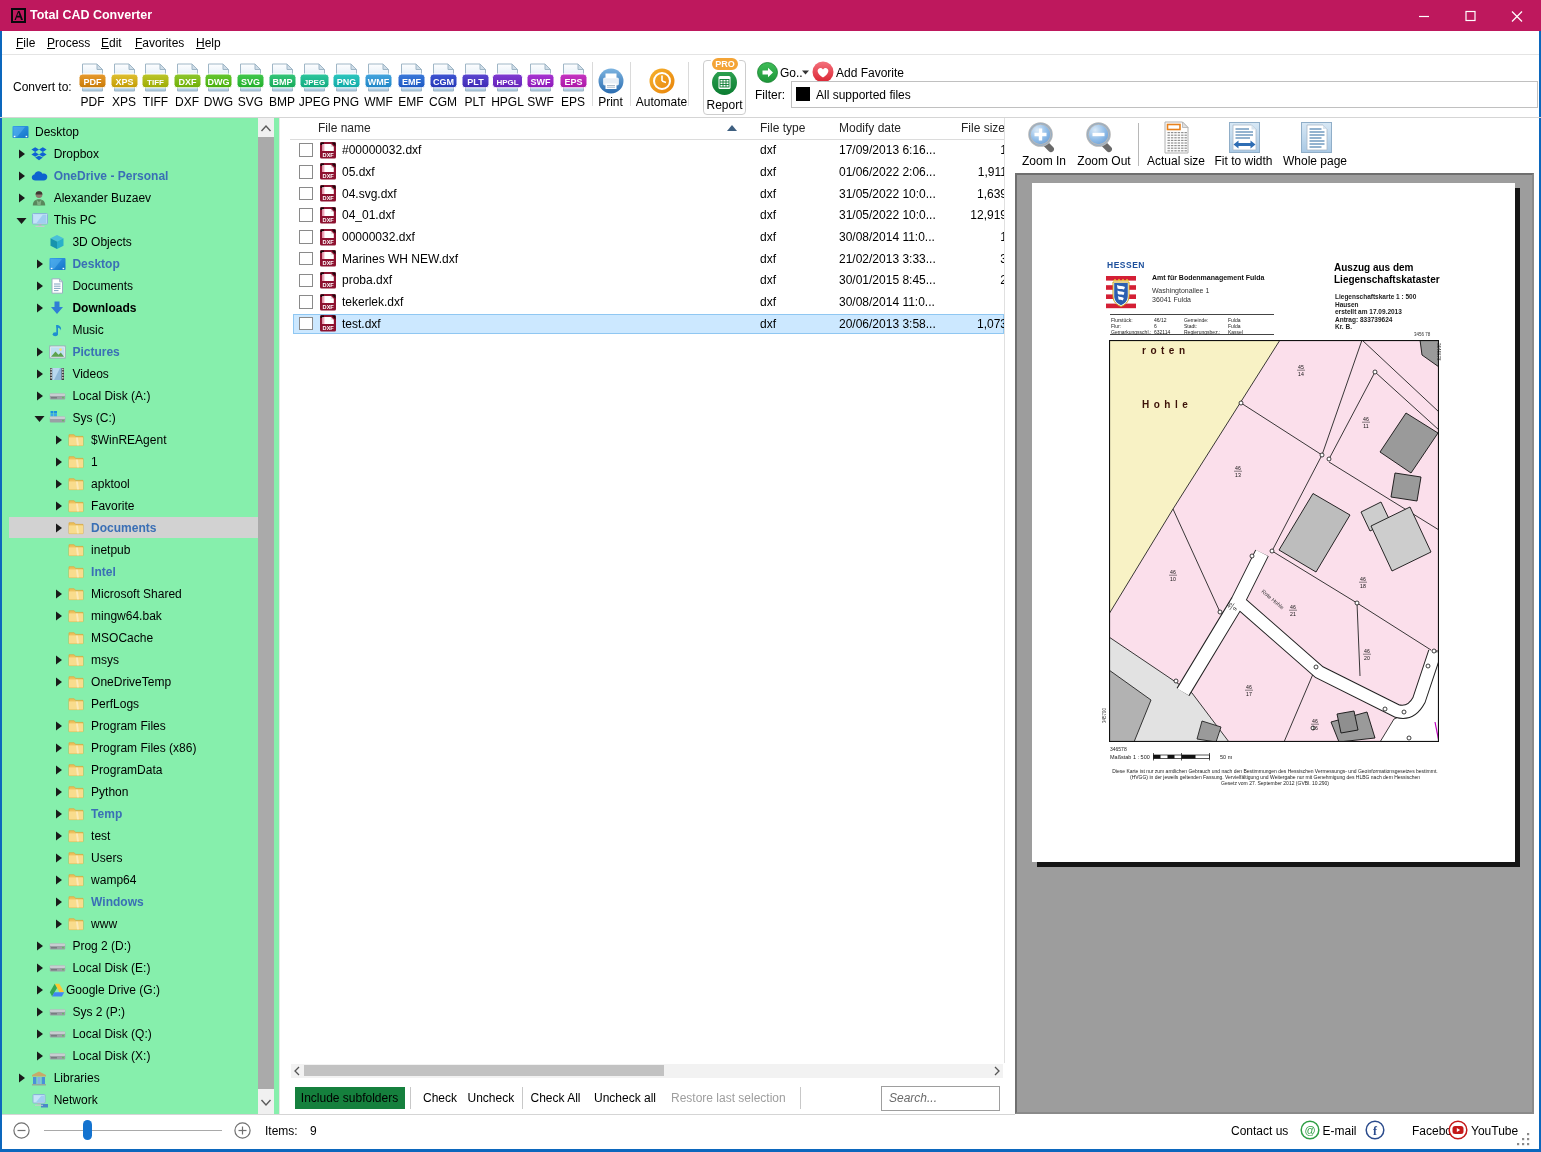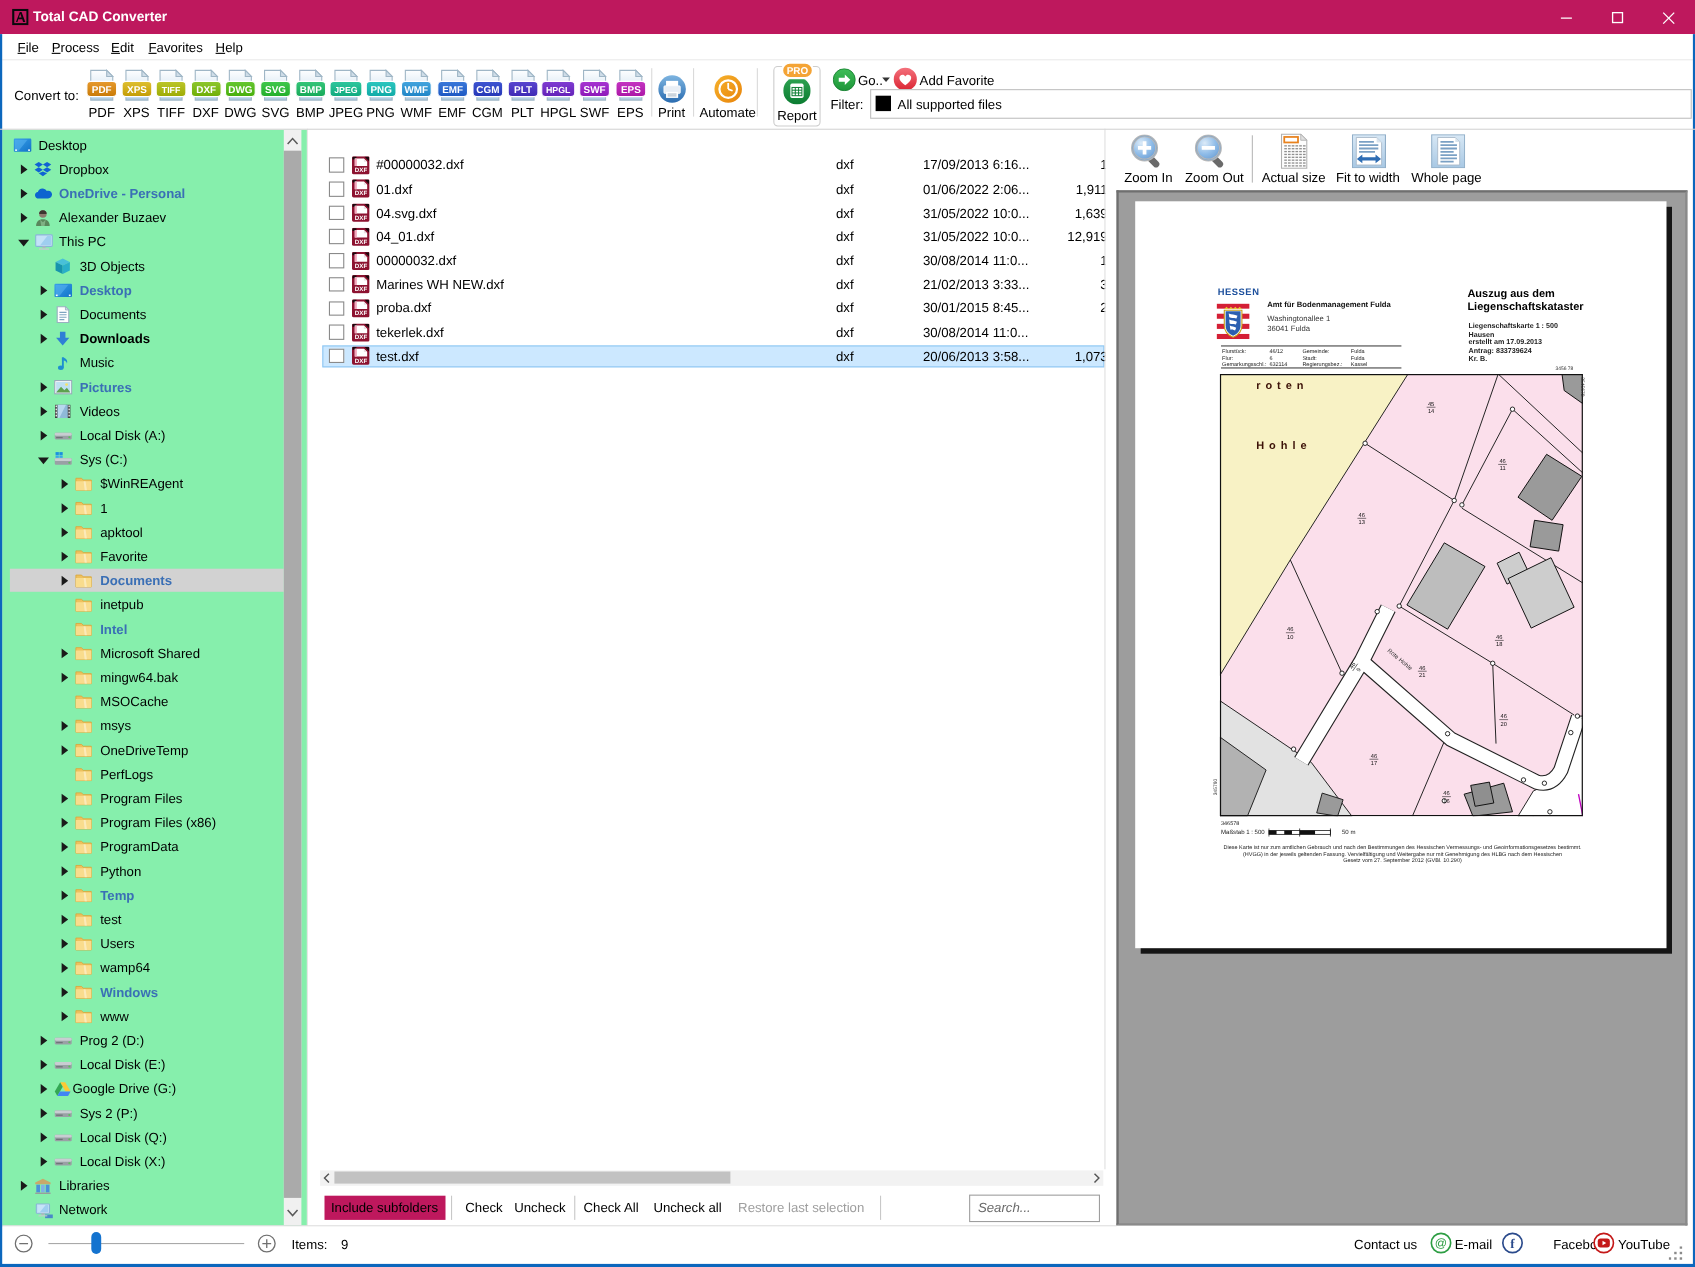--- a/index.html
+++ b/index.html
@@ -928,20 +928,29 @@
 <div class="abs" style="left:258px;top:118px;width:16px;height:996px;background:#f0f0f0;"></div>
 <svg class="abs" style="left:260px;top:124px" width="12" height="9">
     <path d="M1.5 7 L6 2 L10.5 7" fill="none" stroke="#5a5a5a" stroke-width="1.4"></path>
   </svg>
 <div class="abs" style="left:258px;top:137px;width:16px;height:952px;background:#aaaaaa;"></div>
 <svg class="abs" style="left:260px;top:1098px" width="12" height="9">
     <path d="M1.5 2 L6 7 L10.5 2" fill="none" stroke="#5a5a5a" stroke-width="1.4"></path>
   </svg>
 <div class="vline" style="left:279px;top:117px;height:997px;background:#e6e6e6;"></div>
 <div class="abs" style="left:290px;top:117px;width:715px;height:997px;background:#fff;overflow:hidden;">
+<div class="abs" style="left:0;top:0;width:715px;height:23px;border-bottom:1px solid #dcdcdc;background:#fff;">
+<span class="abs" style="left:28px;top:4px;color:#262626;">File name</span>
+<svg class="abs" style="left:436px;top:7px" width="12" height="8">
+        <path d="M6 1 L11 7 L1 7 Z" fill="#3e5f80"></path>
+      </svg>
+<span class="abs" style="left:470px;top:4px;color:#262626;">File type</span>
+<span class="abs" style="left:549px;top:4px;color:#262626;">Modify date</span>
+<span class="abs" style="left:671px;top:4px;color:#262626;">File size</span>
+</div>
 <div class="abs" style="left:0;top:23.2px;width:715px;height:21.7px;">
       <div class="abs" style="left:9px;top:3.2px;width:13.5px;height:13.5px;background:#fff;border:1px solid #8a8a8a;"></div>
       <span class="abs" style="left:30px;top:1.6px;"><svg width="16" height="17" viewBox="0 0 16 17">
 <rect x="0" y="0" width="16" height="16.5" rx="1.5" fill="#8d1230"></rect>
 <path d="M0.5 0.5 L4 0.5 L4 3 L0.5 3 Z" fill="#1a070c"></path>
 <path d="M11.5 0.5 L15.5 0.5 L15.5 4.5 Z" fill="#1a070c"></path>
 <path d="M2.5 2 L10.8 2 L13.8 5 L13.8 9 L2.5 9 Z" fill="#fff"></path>
 <path d="M2.5 2 L4.4 2 L4.4 9 L2.5 9 Z" fill="#f2a7bc"></path>
 <path d="M10.8 2 L13.8 5 L10.8 5 Z" fill="#e8e0e2"></path>
 <text x="8.2" y="14.6" font-family="Liberation Sans" font-size="5.6" font-weight="bold" fill="#fff" text-anchor="middle">DXF</text>
@@ -957,21 +966,21 @@
       <div class="abs" style="left:9px;top:3.2px;width:13.5px;height:13.5px;background:#fff;border:1px solid #8a8a8a;"></div>
       <span class="abs" style="left:30px;top:1.6px;"><svg width="16" height="17" viewBox="0 0 16 17">
 <rect x="0" y="0" width="16" height="16.5" rx="1.5" fill="#8d1230"></rect>
 <path d="M0.5 0.5 L4 0.5 L4 3 L0.5 3 Z" fill="#1a070c"></path>
 <path d="M11.5 0.5 L15.5 0.5 L15.5 4.5 Z" fill="#1a070c"></path>
 <path d="M2.5 2 L10.8 2 L13.8 5 L13.8 9 L2.5 9 Z" fill="#fff"></path>
 <path d="M2.5 2 L4.4 2 L4.4 9 L2.5 9 Z" fill="#f2a7bc"></path>
 <path d="M10.8 2 L13.8 5 L10.8 5 Z" fill="#e8e0e2"></path>
 <text x="8.2" y="14.6" font-family="Liberation Sans" font-size="5.6" font-weight="bold" fill="#fff" text-anchor="middle">DXF</text>
 </svg></span>
-      <span class="abs" style="left:52px;top:3px;">01.dxf</span>
+      <span class="abs" style="left:52px;top:3px;">05.dxf</span>
       <span class="abs" style="left:470px;top:3px;">dxf</span>
       <span class="abs" style="left:549px;top:3px;">01/06/2022 2:06...</span>
       <div class="abs" style="left:620px;top:3px;width:95px;overflow:hidden;">
         <div style="width:97px;text-align:right;">1,911</div>
       </div>
     </div>
 <div class="abs" style="left:0;top:66.6px;width:715px;height:21.7px;">
       <div class="abs" style="left:9px;top:3.2px;width:13.5px;height:13.5px;background:#fff;border:1px solid #8a8a8a;"></div>
       <span class="abs" style="left:30px;top:1.6px;"><svg width="16" height="17" viewBox="0 0 16 17">
 <rect x="0" y="0" width="16" height="16.5" rx="1.5" fill="#8d1230"></rect>
@@ -1102,21 +1111,21 @@
 <div class="vline" style="left:1004px;top:117px;height:946px;background:#e0e0e0;"></div>
 <div class="abs" style="left:291px;top:1063.5px;width:712px;height:14px;background:#f2f2f2;"></div>
 <svg class="abs" style="left:293px;top:1066px" width="8" height="10">
     <path d="M6 1 L2 5 L6 9" fill="none" stroke="#555" stroke-width="1.3"></path>
   </svg>
 <svg class="abs" style="left:993px;top:1066px" width="8" height="10">
     <path d="M2 1 L6 5 L2 9" fill="none" stroke="#555" stroke-width="1.3"></path>
   </svg>
 <div class="abs" style="left:304px;top:1065px;width:360px;height:11px;background:#c2c2c2;"></div>
 <div class="abs" style="left:290px;top:1080px;width:715px;height:34px;background:#fff;">
-<div class="abs" style="left:4.5px;top:7px;width:110px;height:22px;background:#be185d;text-align:center;line-height:22px;">Include subfolders</div>
+<div class="abs" style="left:4.5px;top:7px;width:110px;height:22px;background:#15803d;text-align:center;line-height:22px;">Include subfolders</div>
 <div class="abs" style="left:119.5px;top:7px;width:1px;height:22px;background:#c8c8c8;"></div>
 <span class="abs" style="left:133px;top:11px;">Check</span>
 <span class="abs" style="left:177.5px;top:11px;">Uncheck</span>
 <div class="abs" style="left:231.5px;top:7px;width:1px;height:22px;background:#c8c8c8;"></div>
 <span class="abs" style="left:240.5px;top:11px;">Check All</span>
 <span class="abs" style="left:304px;top:11px;">Uncheck all</span>
 <span class="abs" style="left:381px;top:11px;color:#9e9e9e;">Restore last selection</span>
 <div class="abs" style="left:509.5px;top:7px;width:1px;height:22px;background:#c8c8c8;"></div>
 <div class="abs" style="left:591px;top:6px;width:119px;height:25px;border:1px solid #9e9e9e;background:#fff;"></div>
 <span class="abs" style="left:599px;top:11px;font-style:italic;color:#6a6a6a;">Search...</span>

